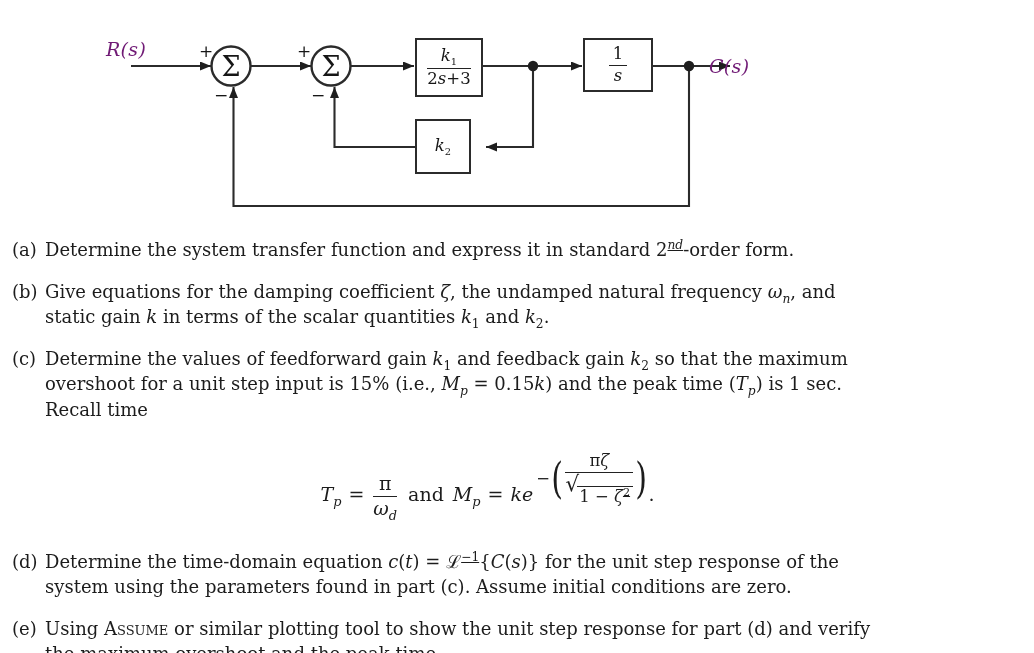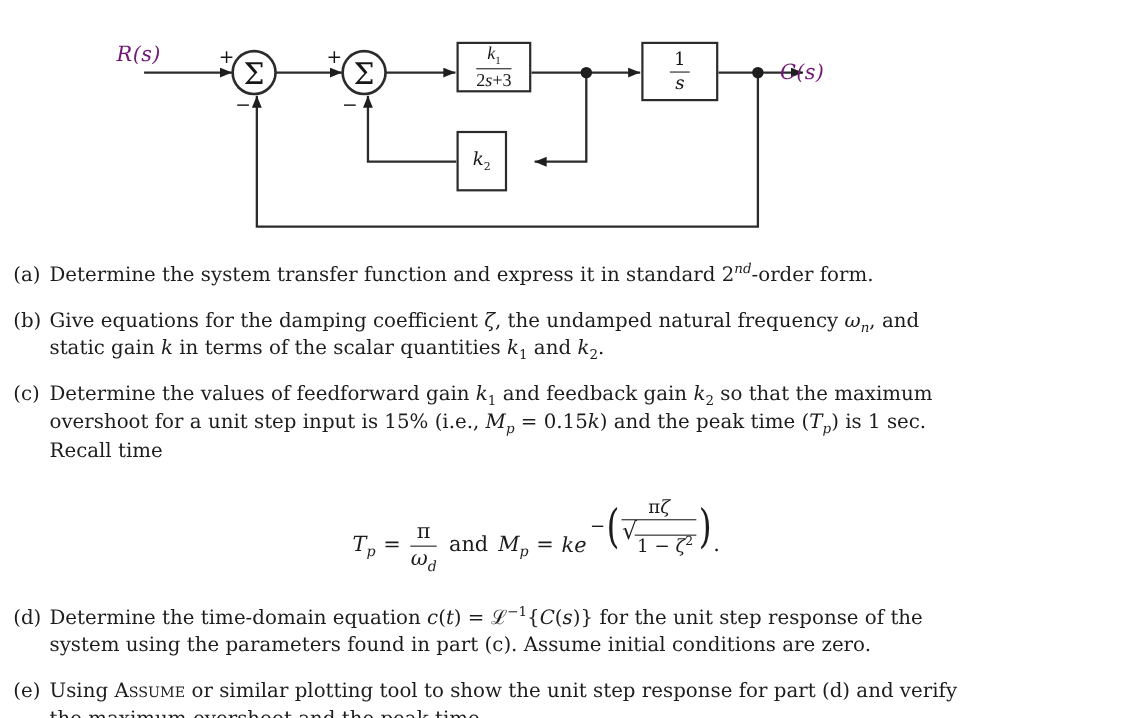--- a/index.html
+++ b/index.html
@@ -22,21 +22,21 @@
   .bnum{align-self:stretch;text-align:center;border-bottom:1.7px solid #222;padding:0 4px 1px 4px;}
   .bden{padding-top:1px;}
   .tfblock i, .ibody i, .formula i{font-style:italic;}
   .tfblock sub{font-size:60%;}
   .gain-label{font-size:16.5px;font-style:normal;}
   
   .problems{position:absolute;left:12px;top:237px;width:1008px;font-size:18px;line-height:25.5px;}
   .item{display:flex;margin-bottom:16px;}
   .ilabel{width:33px;flex:none;}
   .ibody{flex:1;}
-  .ibody sup{font-size:68%;line-height:0;}
+  .ibody sup{font-size:68%;line-height:0;text-decoration:underline;}
   .ibody sub{font-size:68%;line-height:0;}
   .sc{font-variant:small-caps;}
   
   .formula{
     text-align:center;font-size:19px;margin:4px 90px 13px 0;padding-top:26px;min-height:48px;
     white-space:nowrap;
   }
   .f-eq{margin:0 7px;}
   .f-and{margin:0 9px;}
   .f-frac{display:inline-flex;flex-direction:column;align-items:center;vertical-align:middle;margin:0 2px;line-height:1.15;}
@@ -84,35 +84,35 @@
         <text x="206" y="57" font-size="17">+</text>
         <text x="221" y="101" font-size="17">−</text>
         <text x="304" y="57" font-size="17">+</text>
         <text x="318" y="101" font-size="17">−</text>
       </g>
     </svg>
 
     <div class="sig-label" style="left:106px;top:38px;"><i>R</i>(<i>s</i>)</div>
     <div class="sig-label" style="left:709px;top:55px;"><i>C</i>(<i>s</i>)</div>
 
-    <div class="tfblock" style="left:415px;top:38px;width:68px;height:46px;font-family:Liberation Serif, serif;">
+    <div class="tfblock" style="left:415px;top:38px;width:68px;height:59px;">
       <span class="bfrac">
         <span class="bnum"><i>k</i><sub>1</sub></span>
         <span class="bden">2<i>s</i>+3</span>
       </span>
     </div>
 
     <div class="tfblock" style="left:583px;top:38px;width:70px;height:54px;">
       <span class="bfrac">
         <span class="bnum">1</span>
         <span class="bden"><i>s</i></span>
       </span>
     </div>
 
-    <div class="tfblock" style="left:415px;top:119px;width:46px;height:55px;">
+    <div class="tfblock" style="left:415px;top:119px;width:56px;height:55px;">
       <span class="gain-label"><i>k</i><sub>2</sub></span>
     </div>
   </div>
 
   <div class="problems">
 
     <div class="item">
       <span class="ilabel">(a)</span>
       <div class="ibody">Determine the system transfer function and express it in standard 2<sup><i>nd</i></sup>-order form.</div>
     </div>

